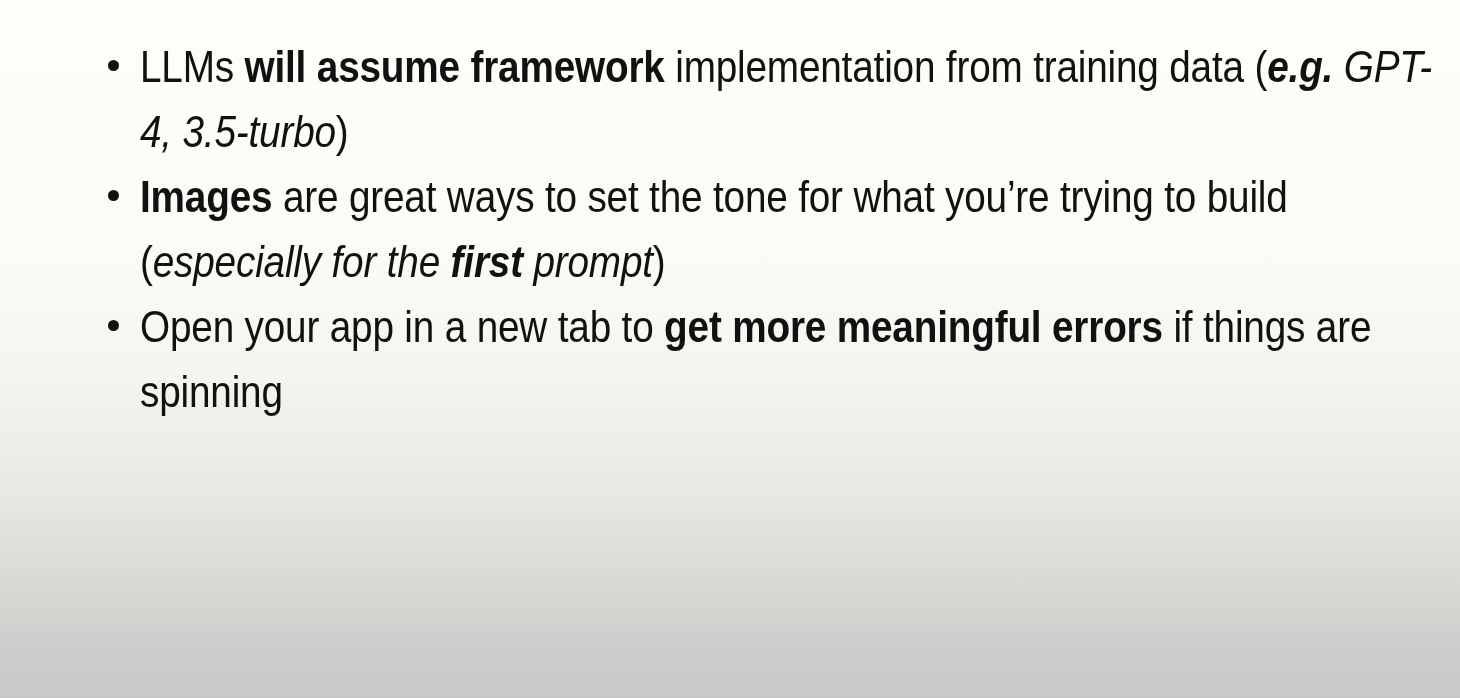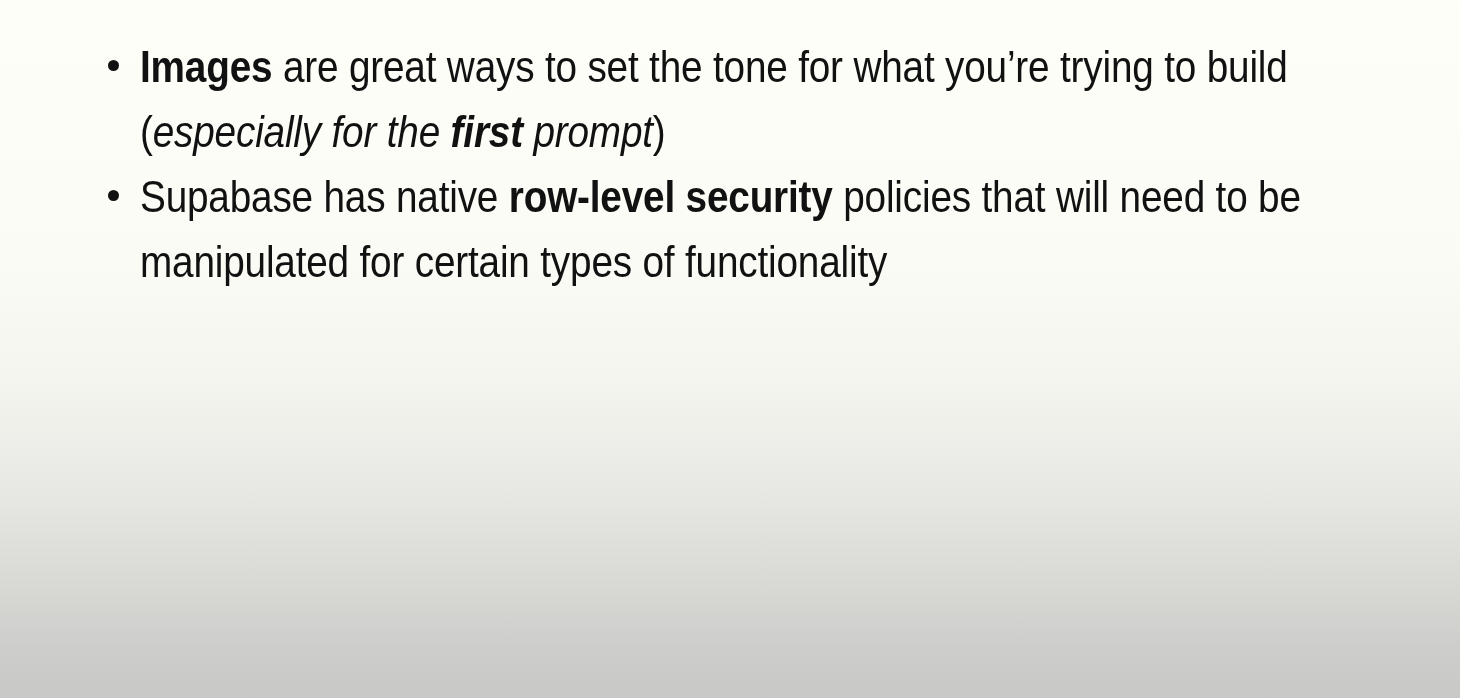--- a/index.html
+++ b/index.html
@@ -80,20 +80,24 @@
   .i  { font-style: italic; }
   .bi { font-weight: 700; font-style: italic; }
 </style>
 </head>
 <body>
 
 <div id="slide">
   <ul id="bullet-list">
       <li class="bullet-item">
         <span class="bullet-dot"></span>
+        <span class="bullet-text"><span>LLMs </span><span class="b">will assume framework</span><span> implementation from training data (</span><span class="bi">e.g.</span><span class="i"> GPT-4, 3.5-turbo</span><span>)</span></span>
+      </li>
+      <li class="bullet-item">
+        <span class="bullet-dot"></span>
         <span class="bullet-text"><span class="b">Images</span><span> are great ways to set the tone for what you’re trying to build (</span><span class="i">especially for the </span><span class="bi">first</span><span class="i"> prompt</span><span>)</span></span>
       </li>
       <li class="bullet-item">
         <span class="bullet-dot"></span>
-        <span class="bullet-text"><span>Supabase has native </span><span class="b">row-level security</span><span> policies that will need to be manipulated for certain types of functionality</span></span>
+        <span class="bullet-text"><span>Open your app in a new tab to </span><span class="b">get more meaningful errors</span><span> if things are spinning</span></span>
       </li>
     </ul>
 </div>
 
 </body></html>

